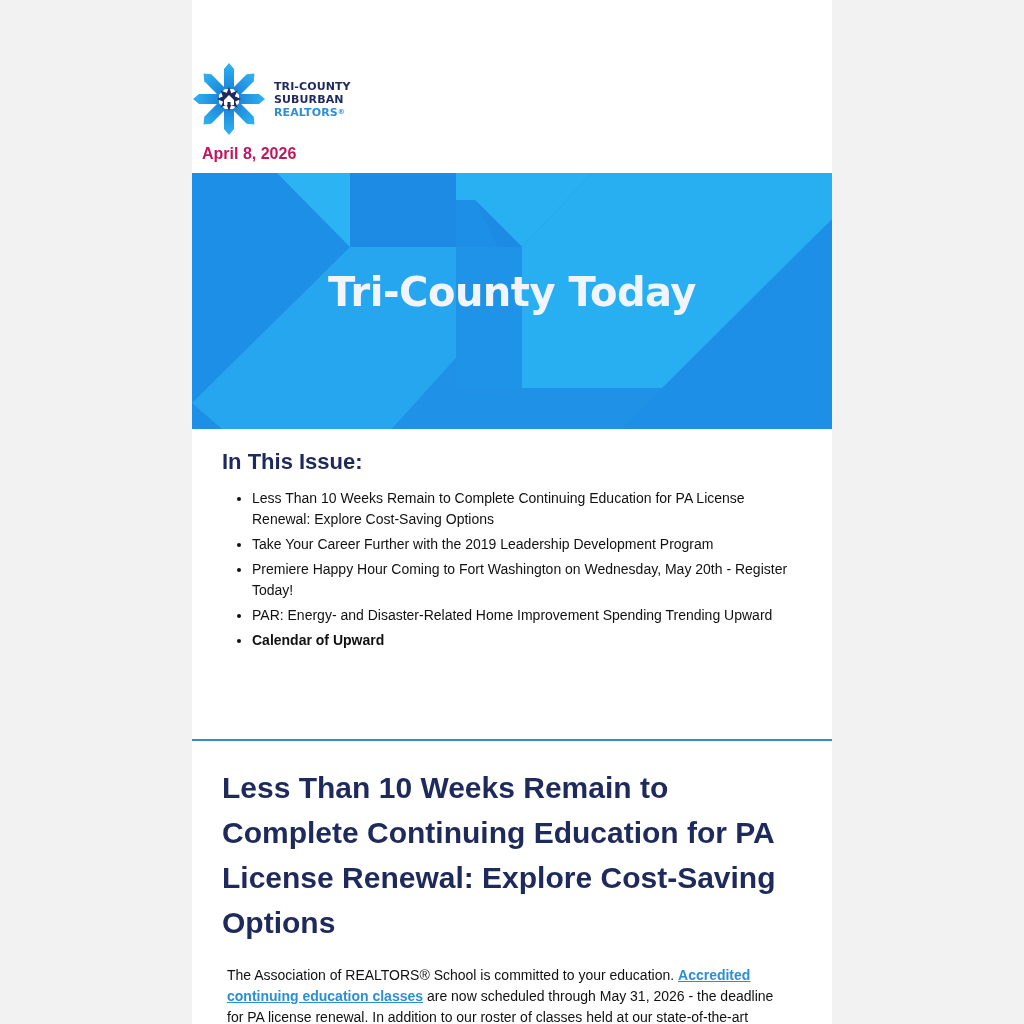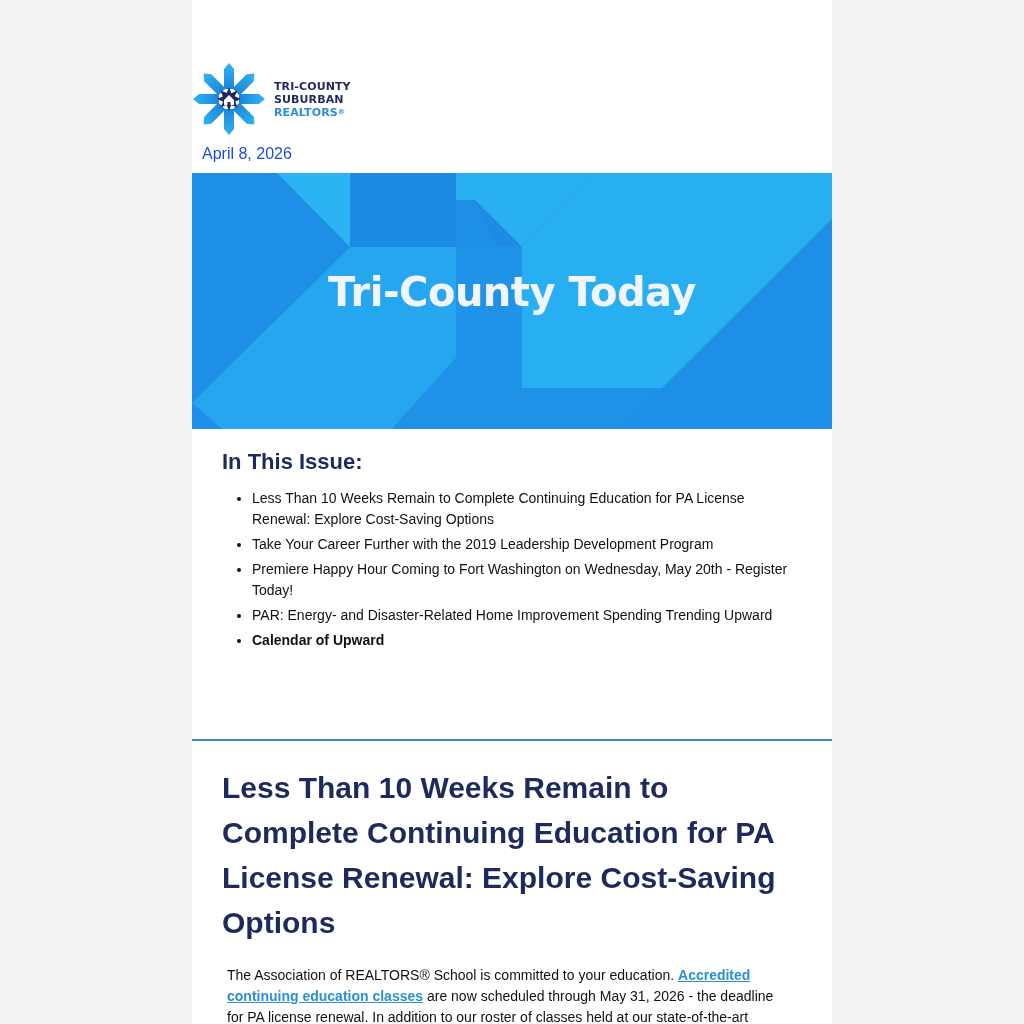--- a/index.html
+++ b/index.html
@@ -30,21 +30,21 @@
       font-weight: bold;
       font-size: 11px;
       line-height: 13px;
       letter-spacing: 0.1px;
     }
     .logo-text .l1, .logo-text .l2 { color: #1f2a5c; display: block; }
     .logo-text .l3 { color: #2a8fd6; display: block; }
     .logo-text .reg { font-size: 7px; vertical-align: top; }
     .date {
       position: absolute; left: 10px; top: 97px;
-      font-size: 16px; font-weight: normal; color: #1d4ed8; text-align: center;
+      font-size: 16px; font-weight: bold; color: #be185d; text-align: center;
     }
     .banner {
       position: relative; width: 640px; height: 256px;
       background: #1e8fe6; overflow: hidden; margin-top: 31px;
     }
     .banner svg { position: absolute; left: 0; top: 0; }
     .banner-title {
       position: absolute; left: 0; right: 0; top: 96px;
       text-align: center;
       font-family: "DejaVu Sans", sans-serif;

